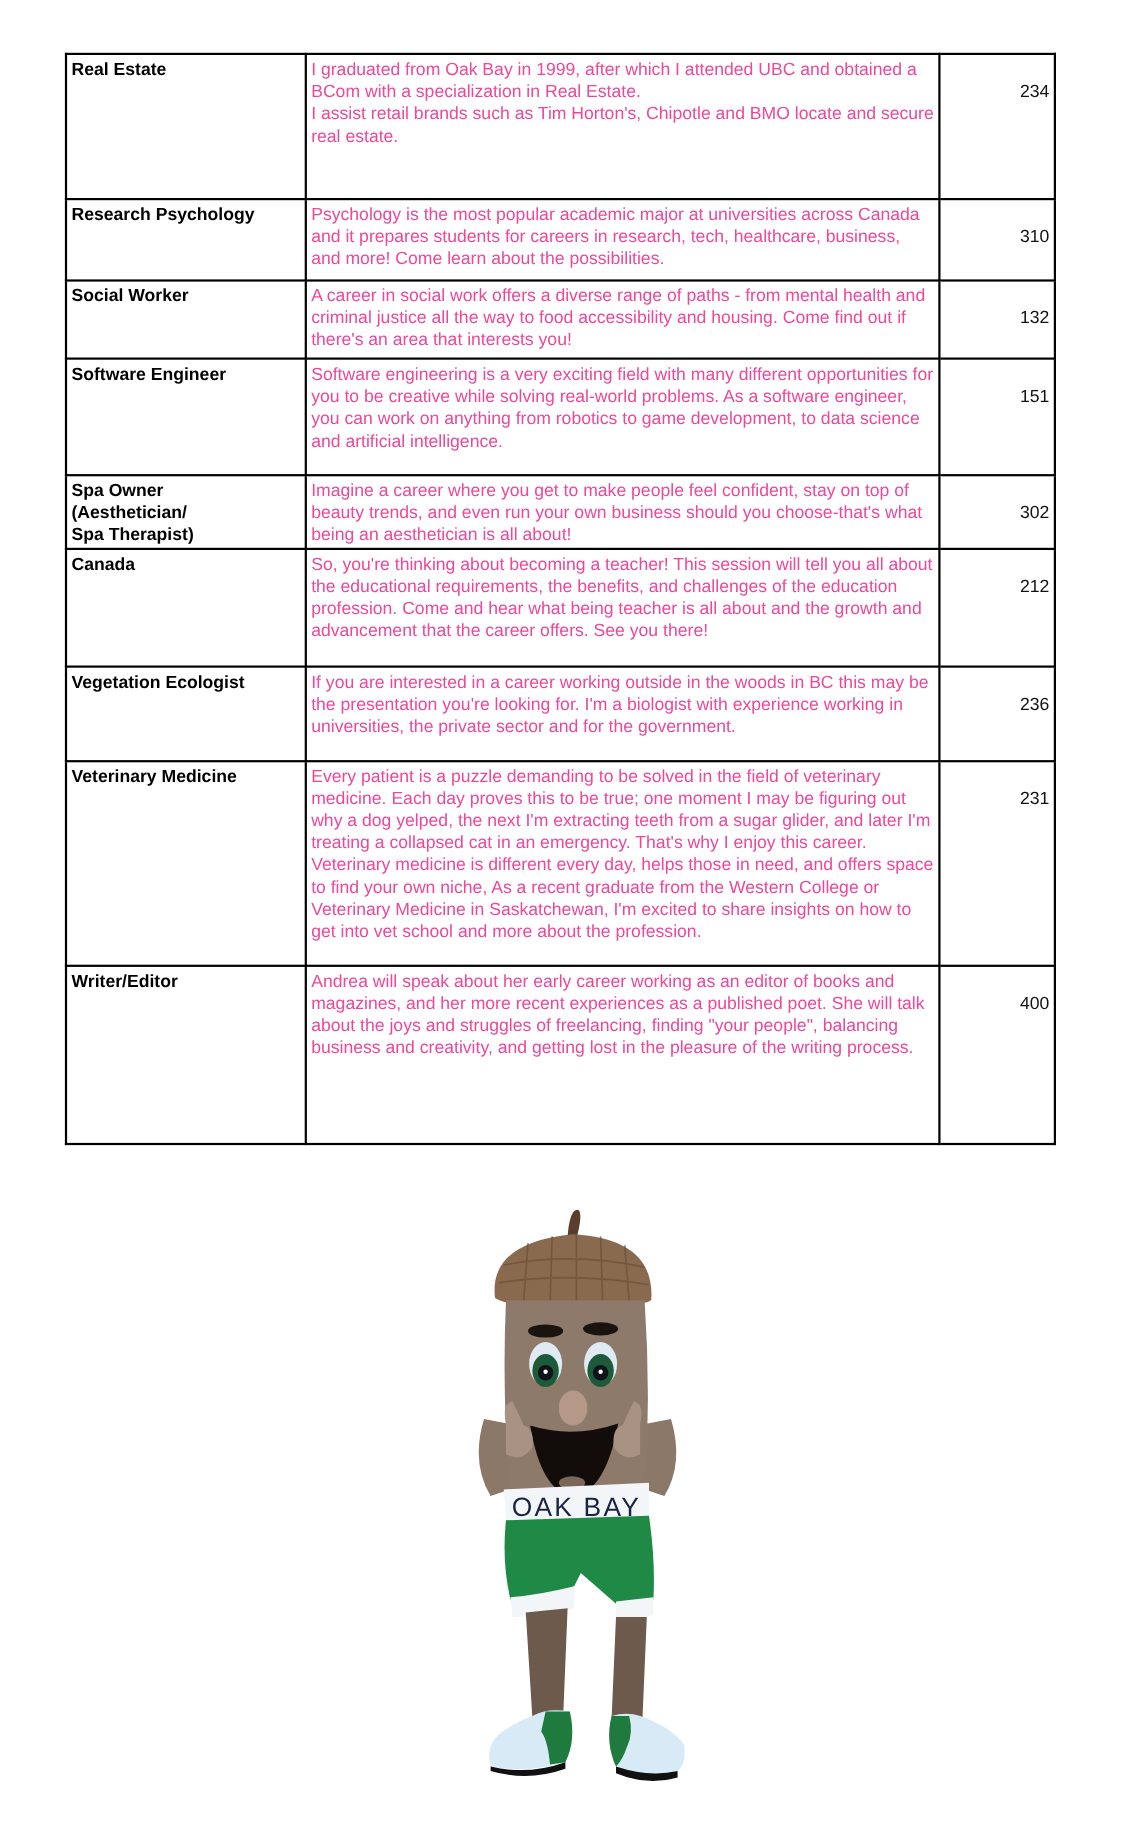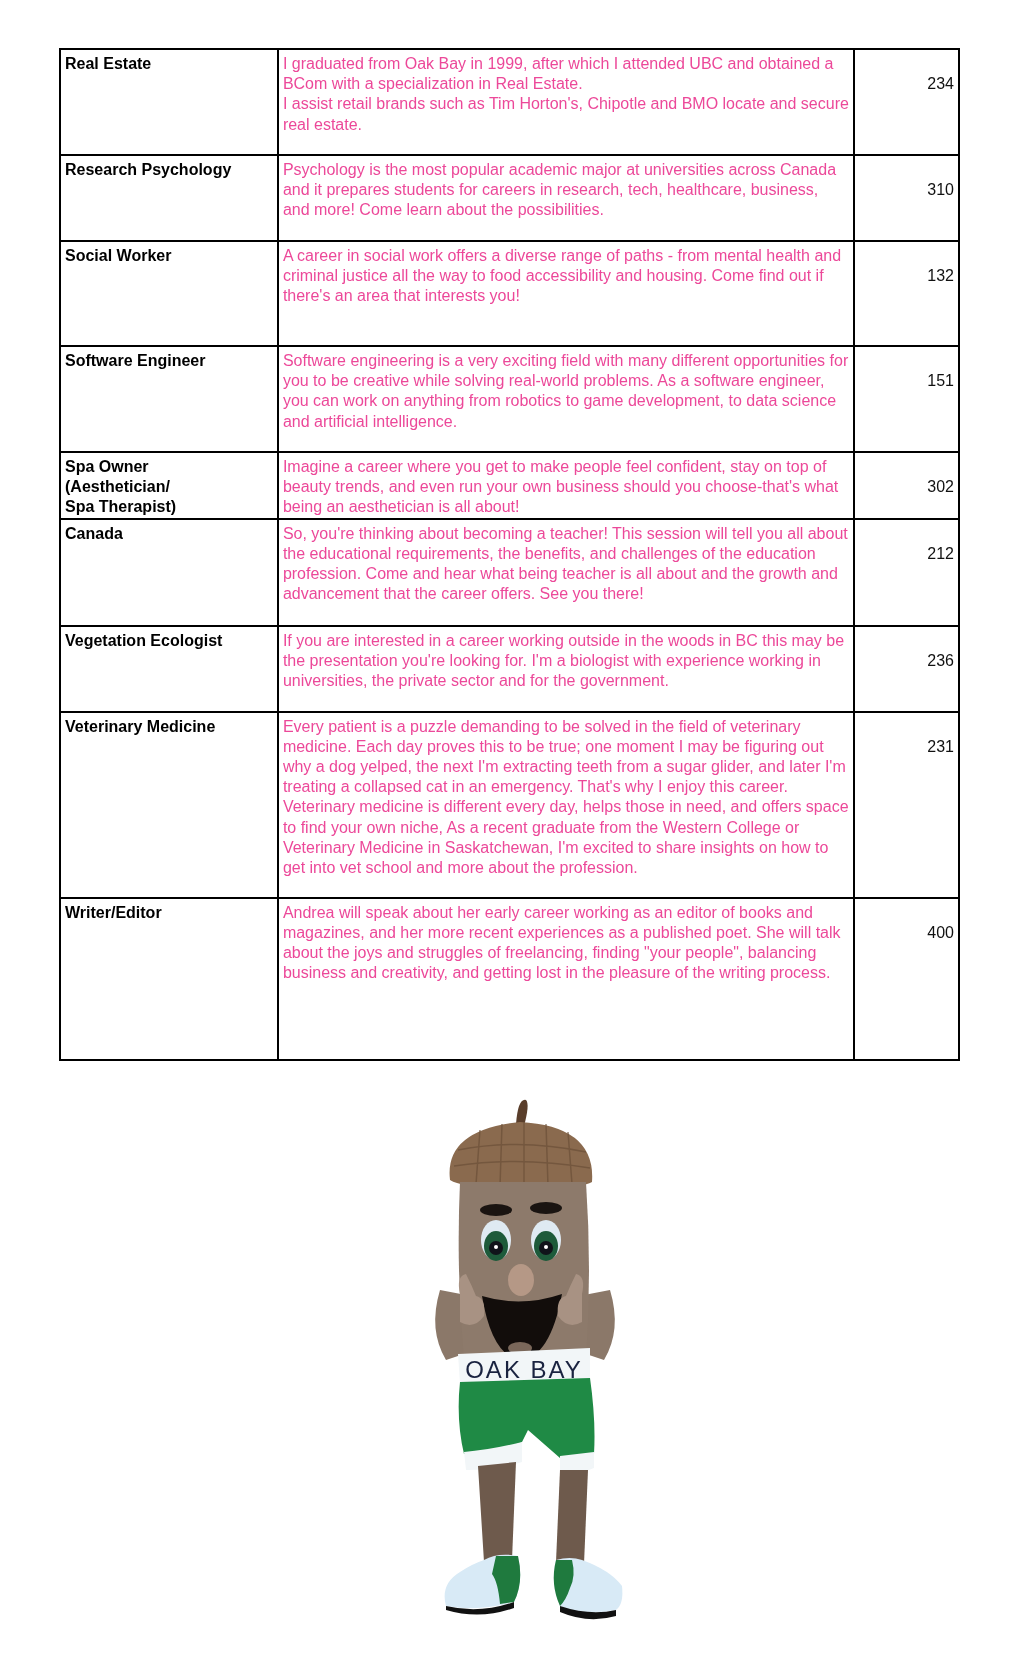--- a/index.html
+++ b/index.html
@@ -25,32 +25,32 @@
 </head>
 <body>
 
 <table class="sessions-table">
   <colgroup>
     <col class="col-title">
       <col class="col-desc">
       <col class="col-num">
   </colgroup>
   <tbody>
-    <tr style="height:106px">
+    <tr style="height:132px">
       <td class="cell-title">Real Estate</td>
       <td class="cell-desc">I graduated from Oak Bay in 1999, after which I attended UBC and obtained a BCom with a specialization in Real Estate.
 I assist retail brands such as Tim Horton's, Chipotle and BMO locate and secure real estate.</td>
       <td class="cell-num">234</td>
     </tr>
-    <tr style="height:86px">
+    <tr style="height:74px">
       <td class="cell-title">Research Psychology</td>
       <td class="cell-desc">Psychology is the most popular academic major at universities across Canada and it prepares students for careers in research, tech, healthcare, business, and more! Come learn about the possibilities.</td>
       <td class="cell-num">310</td>
     </tr>
-    <tr style="height:105px">
+    <tr style="height:71px">
       <td class="cell-title">Social Worker</td>
       <td class="cell-desc">A career in social work offers a diverse range of paths - from mental health and criminal justice all the way to food accessibility and housing. Come find out if there's an area that interests you!</td>
       <td class="cell-num">132</td>
     </tr>
     <tr style="height:106px">
       <td class="cell-title">Software Engineer</td>
       <td class="cell-desc">Software engineering is a very exciting field with many different opportunities for you to be creative while solving real-world problems. As a software engineer, you can work on anything from robotics to game development, to data science and artificial intelligence.</td>
       <td class="cell-num">151</td>
     </tr>
     <tr style="height:64px">

